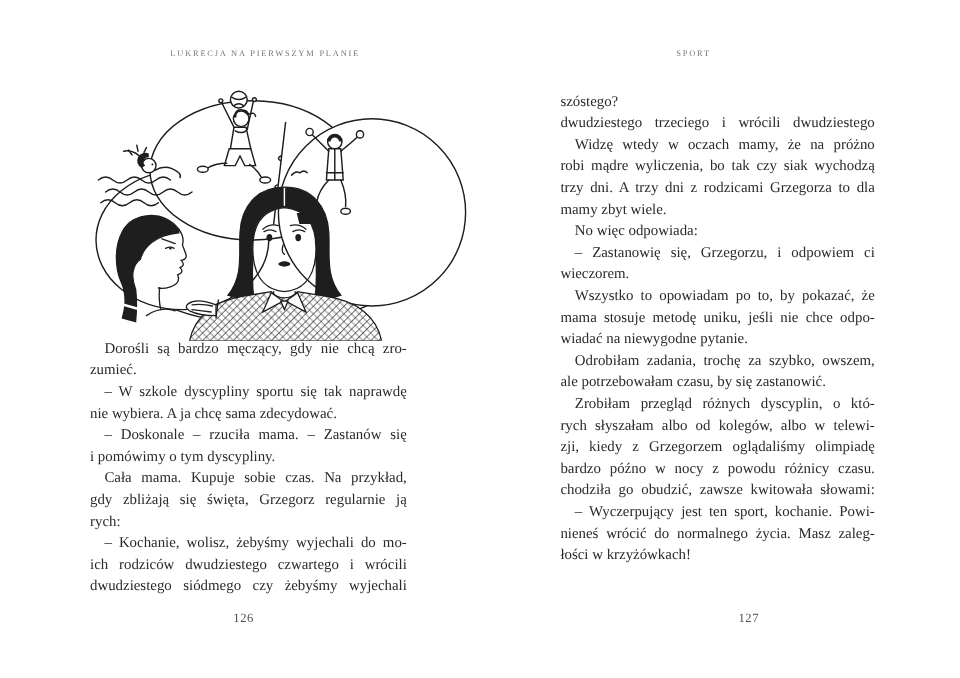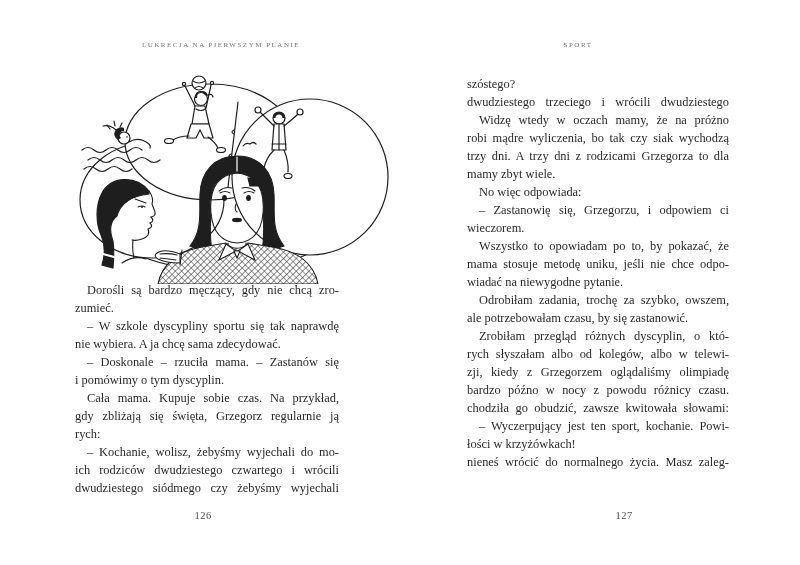--- a/index.html
+++ b/index.html
@@ -132,21 +132,21 @@
         </g>
       </g>
     </svg>
 
     <div class="text-block" style="left:75px; top:281px; width:264px;">
         <div class="line just ind">Dorośli są bardzo męczący, gdy nie chcą zro-</div>
         <div class="line">zumieć.</div>
         <div class="line just ind">– W szkole dyscypliny sportu się tak naprawdę</div>
         <div class="line">nie wybiera. A ja chcę sama zdecydować.</div>
         <div class="line just ind">– Doskonale – rzuciła mama. – Zastanów się</div>
-        <div class="line">i pomówimy o tym dyscyplin.</div>
+        <div class="line">i pomówimy o tym dyscypliny.</div>
         <div class="line just ind">Cała mama. Kupuje sobie czas. Na przykład,</div>
         <div class="line just">gdy zbliżają się święta, Grzegorz regularnie ją</div>
         <div class="line">rych:</div>
         <div class="line just ind">– Kochanie, wolisz, żebyśmy wyjechali do mo-</div>
         <div class="line just">ich rodziców dwudziestego czwartego i wrócili</div>
         <div class="line just">dwudziestego siódmego czy żebyśmy wyjechali</div>
       </div>
 
     <div class="folio" style="left:203px;">126</div>
   </div>
@@ -168,20 +168,20 @@
         <div class="line just">mama stosuje metodę uniku, jeśli nie chce odpo-</div>
         <div class="line">wiadać na niewygodne pytanie.</div>
         <div class="line just ind">Odrobiłam zadania, trochę za szybko, owszem,</div>
         <div class="line">ale potrzebowałam czasu, by się zastanowić.</div>
         <div class="line just ind">Zrobiłam przegląd różnych dyscyplin, o któ-</div>
         <div class="line just">rych słyszałam albo od kolegów, albo w telewi-</div>
         <div class="line just">zji, kiedy z Grzegorzem oglądaliśmy olimpiadę</div>
         <div class="line just">bardzo późno w nocy z powodu różnicy czasu.</div>
         <div class="line just">chodziła go obudzić, zawsze kwitowała słowami:</div>
         <div class="line just ind">– Wyczerpujący jest ten sport, kochanie. Powi-</div>
+        <div class="line just">nieneś wrócić do normalnego życia. Masz zaleg-</div>
         <div class="line">łości w krzyżówkach!</div>
-        <div class="line just">nieneś wrócić do normalnego życia. Masz zaleg-</div>
       </div>
 
     <div class="folio" style="left:624px;">127</div>
   </div>
 
 </div>
 
 </body></html>

